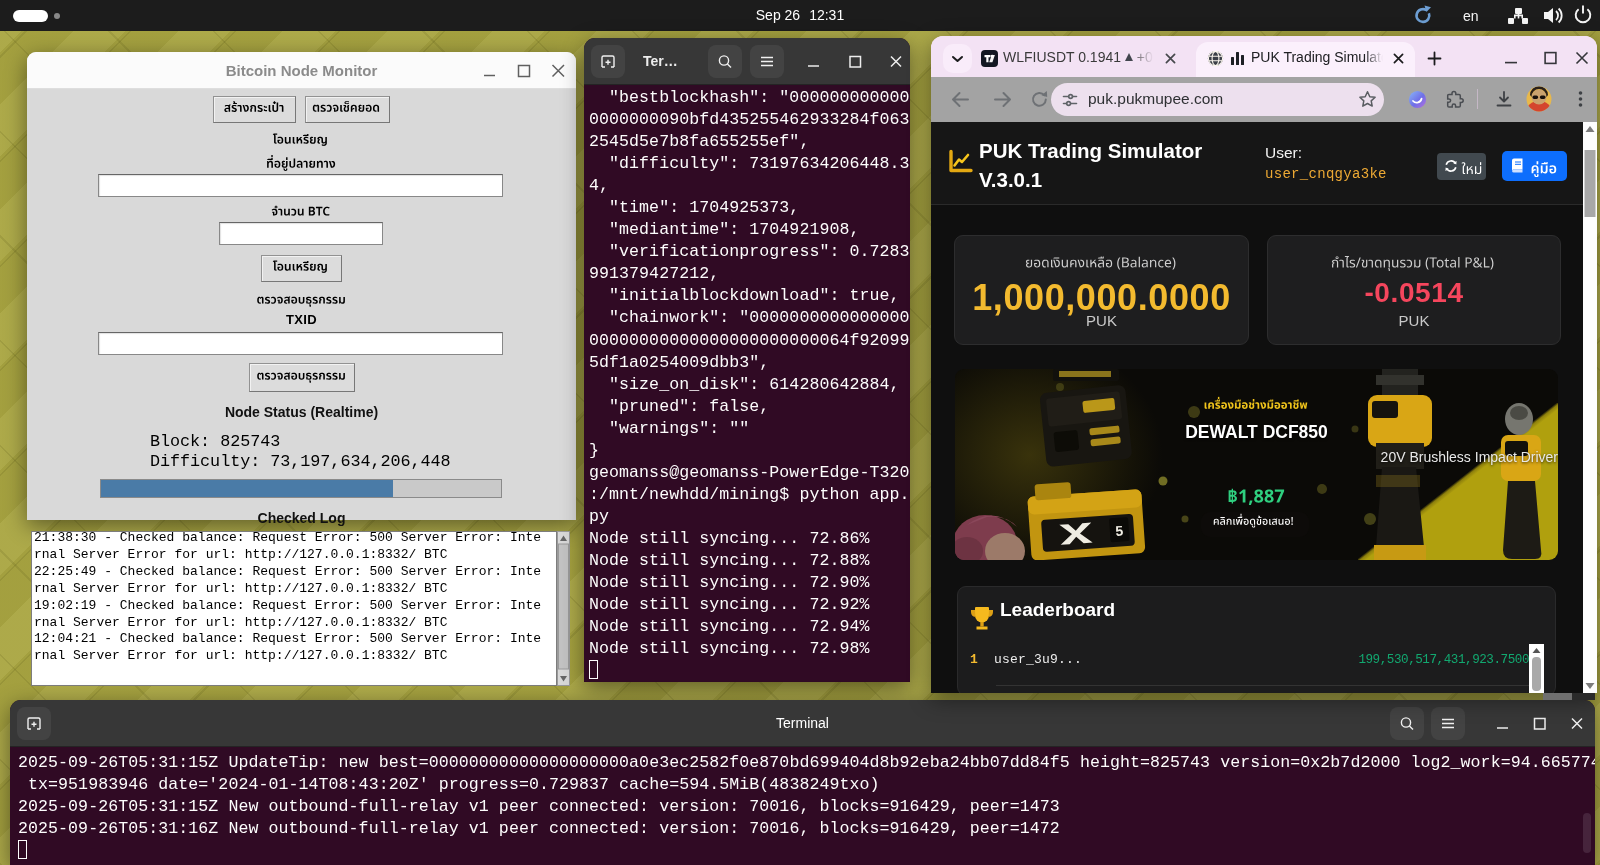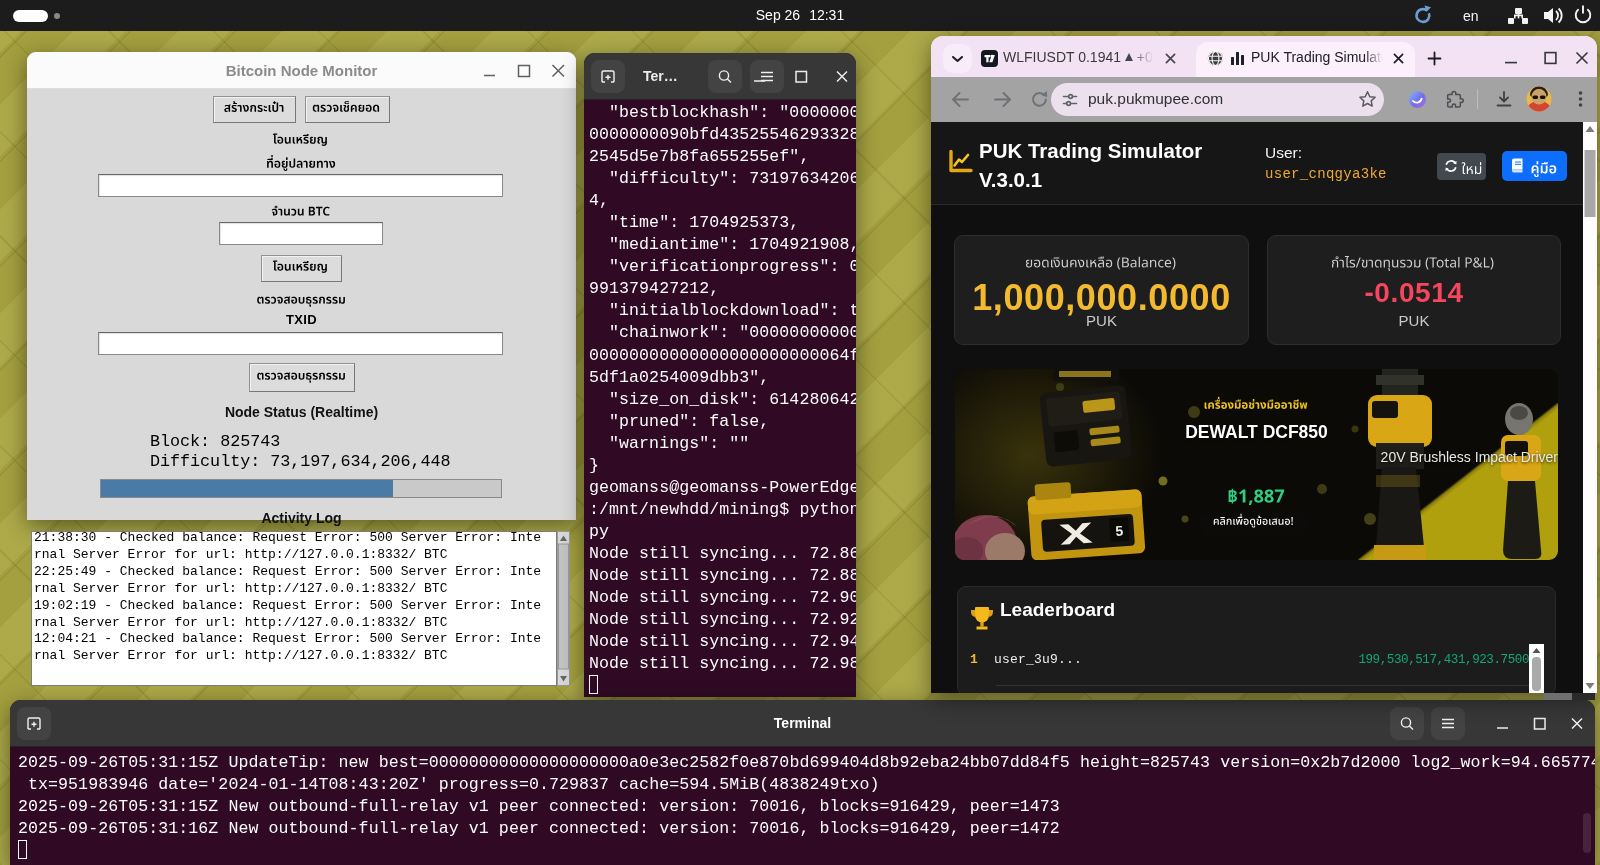--- a/index.html
+++ b/index.html
@@ -26,21 +26,21 @@
 #btc .wc{position:absolute;top:0;height:37px;color:#5c5c5c}
 .tkbtn{position:absolute;background:#dcdcdc;border:1px solid #929292;border-bottom-color:#777;border-right-color:#777;box-shadow:inset 1px 1px 0 #f2f2f2;display:flex;align-items:center;justify-content:center}
 .tkentry{position:absolute;background:#fff;border:1px solid #888;border-top-color:#666;box-shadow:inset 1px 1px 1px rgba(0,0,0,0.12)}
 .tklabel{position:absolute;display:flex;justify-content:center;width:100%}
 .mono{font-family:"Liberation Mono",monospace}
 
 .term .tbar{position:absolute;left:0;top:0;right:0;height:47px;background:#373737;border-radius:11px 11px 0 0;border-bottom:1px solid #242424}
 .term .tbtn{position:absolute;top:7px;width:34px;height:33px;background:#434343;border-radius:8px}
 .term .tbody{position:absolute;left:0;right:0;top:47px;bottom:0;background:#300a24;overflow:hidden}
 .term pre{font-family:"Liberation Mono",monospace;color:#fdfdfd;}
-#term1{left:584px;top:53px;width:272px;height:644px;border-radius:11px 11px 0 0;background:#300a24}
+#term1{left:584px;top:38px;width:326px;height:644px;border-radius:11px 11px 0 0;background:#300a24}
 #term2{left:10px;top:700px;width:1585px;height:165px;border-radius:11px 11px 0 0;background:#300a24}
 #term1 pre{font-size:16.6px;line-height:22.05px;position:absolute;left:5px;top:2px;letter-spacing:0.06px}
 #term2 pre{font-size:16.6px;line-height:22px;position:absolute;left:8px;top:5px;letter-spacing:0.06px}
 .tt{color:#ededed;font-size:14px;font-weight:bold}
 </style></head>
 <body>
 <div class="wall"></div>
 
 <div id="topbar">
  <div class="pill"></div>
@@ -688,21 +688,21 @@
           <g fill="#000000" fill-opacity="1"> 
             <use xlink:href="#qs6x2-0-10" x="74.018914" y="12.959999"></use> 
           </g> 
         </svg> 
       </div>
   <div class="tklabel" style="top:315px;font-size:14px;font-weight:bold;color:#111">Node Status (Realtime)</div>
   <div class="abs mono" style="left:123px;top:343px;font-size:16.8px;line-height:19.5px;color:#000;letter-spacing:-0.05px">Block: 825743<br>Difficulty: 73,197,634,206,448</div>
   <div class="abs" style="left:73px;top:390px;width:402px;height:19px;background:#c9c9c9;border:1px solid #8a8a8a">
    <div style="position:absolute;left:0;top:0;width:292px;height:17px;background:#4a7ba7"></div>
   </div>
-  <div class="tklabel" style="top:421px;font-size:14px;font-weight:bold;color:#111">Activity Log</div>
+  <div class="tklabel" style="top:421px;font-size:14px;font-weight:bold;color:#111">Checked Log</div>
   <div class="abs" style="left:4px;top:442px;width:526px;height:155px;background:#fff;border:1px solid #7d7d7d;overflow:hidden">
    <pre class="mono" style="position:absolute;left:2px;top:-2px;font-size:13px;line-height:16.9px;color:#000">21:38:30 - Checked balance: Request Error: 500 Server Error: Inte
 rnal Server Error for url: http://127.0.0.1:8332/ BTC
 22:25:49 - Checked balance: Request Error: 500 Server Error: Inte
 rnal Server Error for url: http://127.0.0.1:8332/ BTC
 19:02:19 - Checked balance: Request Error: 500 Server Error: Inte
 rnal Server Error for url: http://127.0.0.1:8332/ BTC
 12:04:21 - Checked balance: Request Error: 500 Server Error: Inte
 rnal Server Error for url: http://127.0.0.1:8332/ BTC</pre>
   </div>
@@ -786,21 +786,21 @@
  <div class="tbar">
   <div class="tbtn" style="left:7px">
    <svg width="34" height="33" viewBox="0 0 34 33">
           <g stroke="#f0f0f0" stroke-width="1.4" fill="none" stroke-linejoin="round">
     <path d="M11 22 v-9.5 a1.5 1.5 0 0 1 1.5-1.5 h9 a1.5 1.5 0 0 1 1.5 1.5 V22"></path>
     <path d="M11 22 h3 M20 22 h3"></path>
     <path d="M17 14.8 v5 M14.5 17.3 h5"></path>
           </g>
         </svg>
   </div>
-  <div class="abs tt" style="left:0;right:0;text-align:center;top:15px;font-weight:bold;color:#fff">Terminal</div>
+  <div class="abs tt" style="left:0;right:0;text-align:center;top:15px;font-weight:normal;color:#fff">Terminal</div>
   <div class="tbtn" style="right:171px">
    <svg width="34" height="33" viewBox="0 0 34 33">
           <g stroke="#f0f0f0" stroke-width="1.4" fill="none">
     <circle cx="16" cy="15.5" r="4.6"></circle>
             <line x1="19.4" y1="19" x2="23" y2="22.6"></line>
           </g>
         </svg>
   </div>
   <div class="tbtn" style="right:130px">
    <svg width="34" height="33" viewBox="0 0 34 33">

